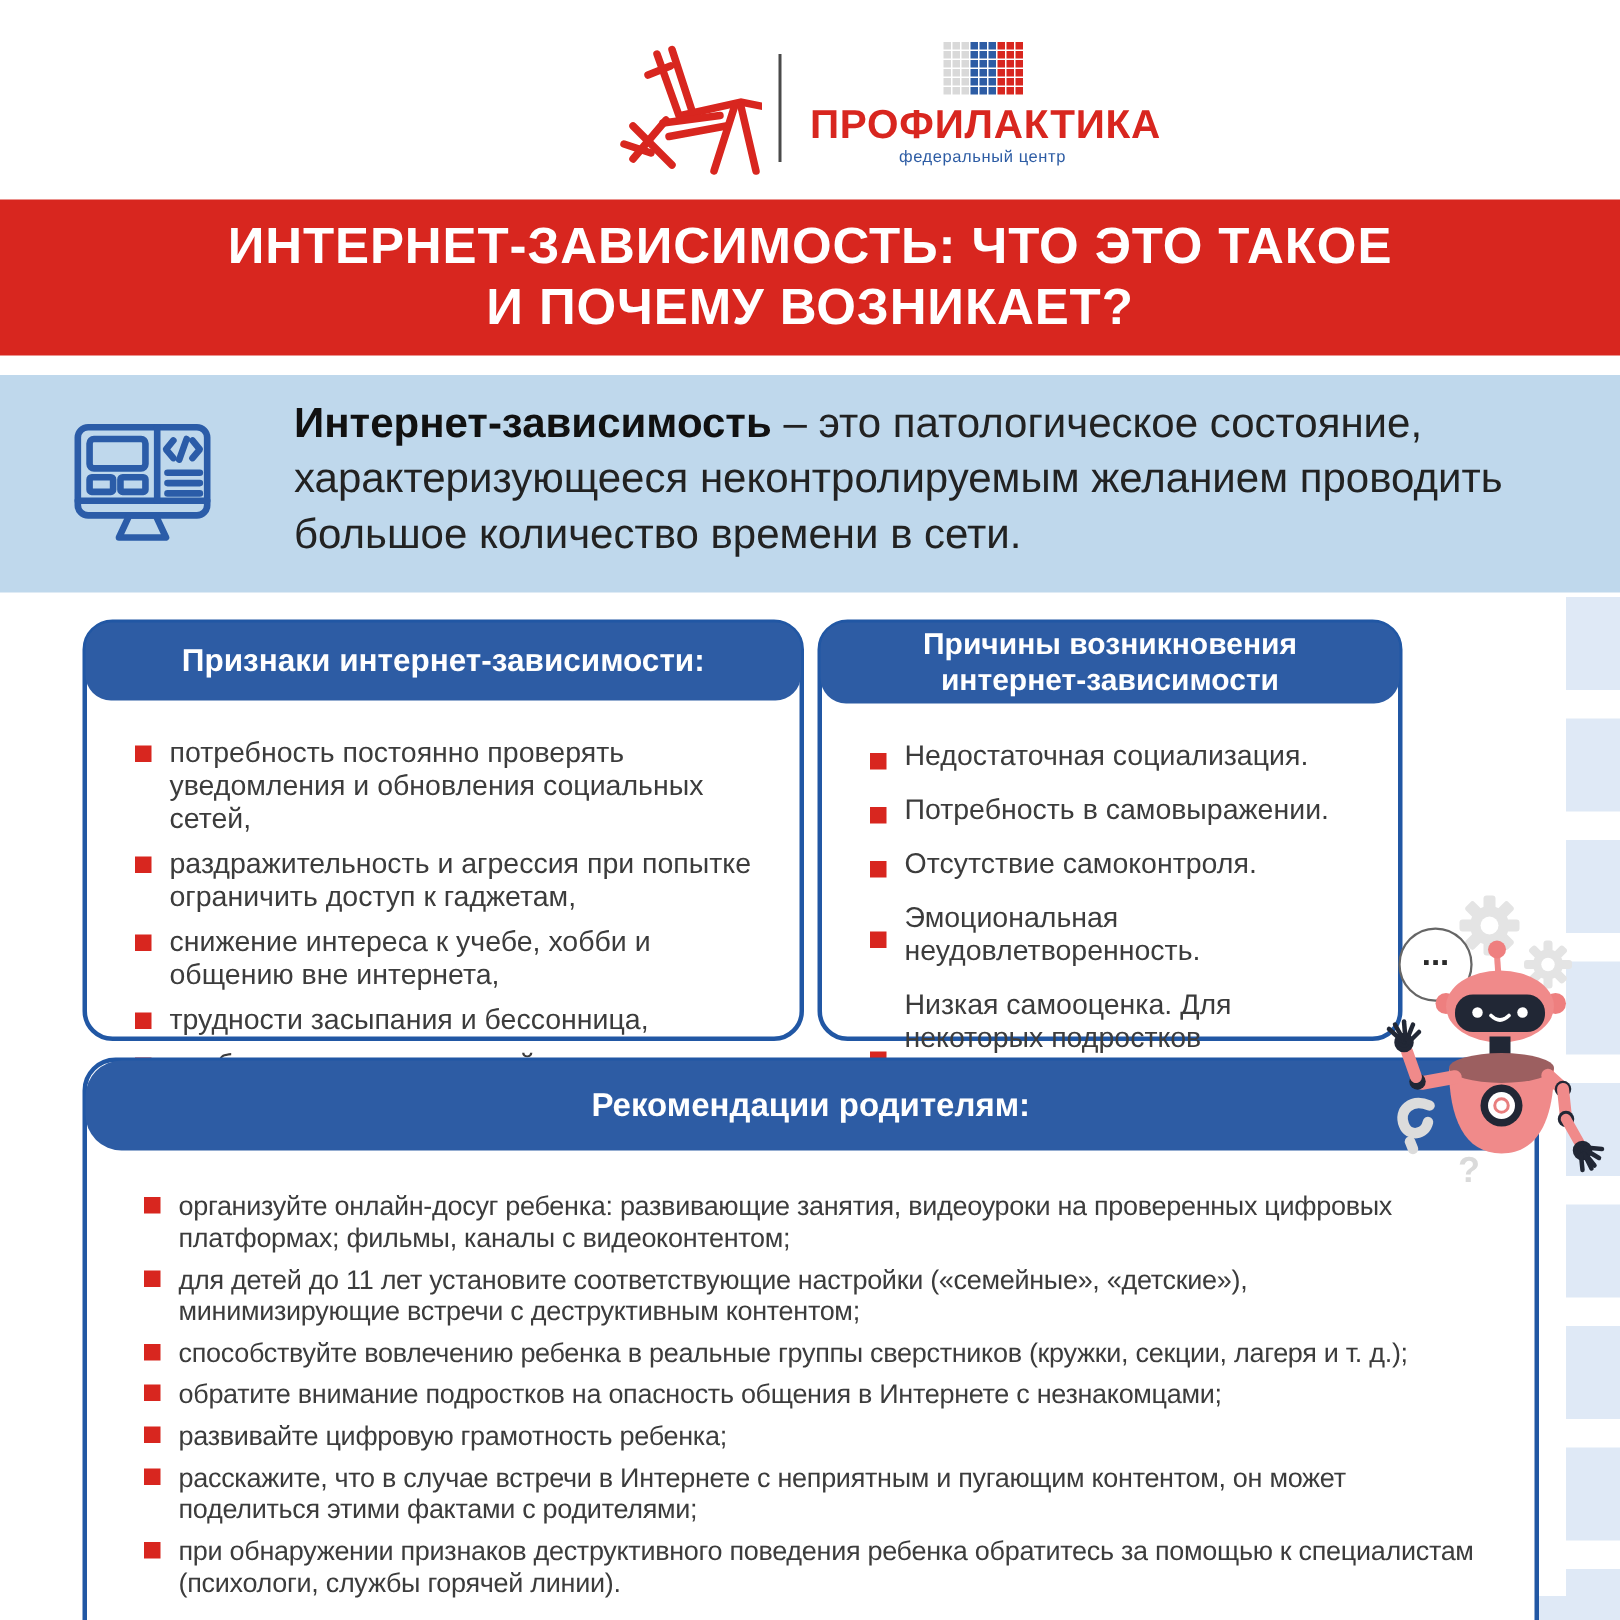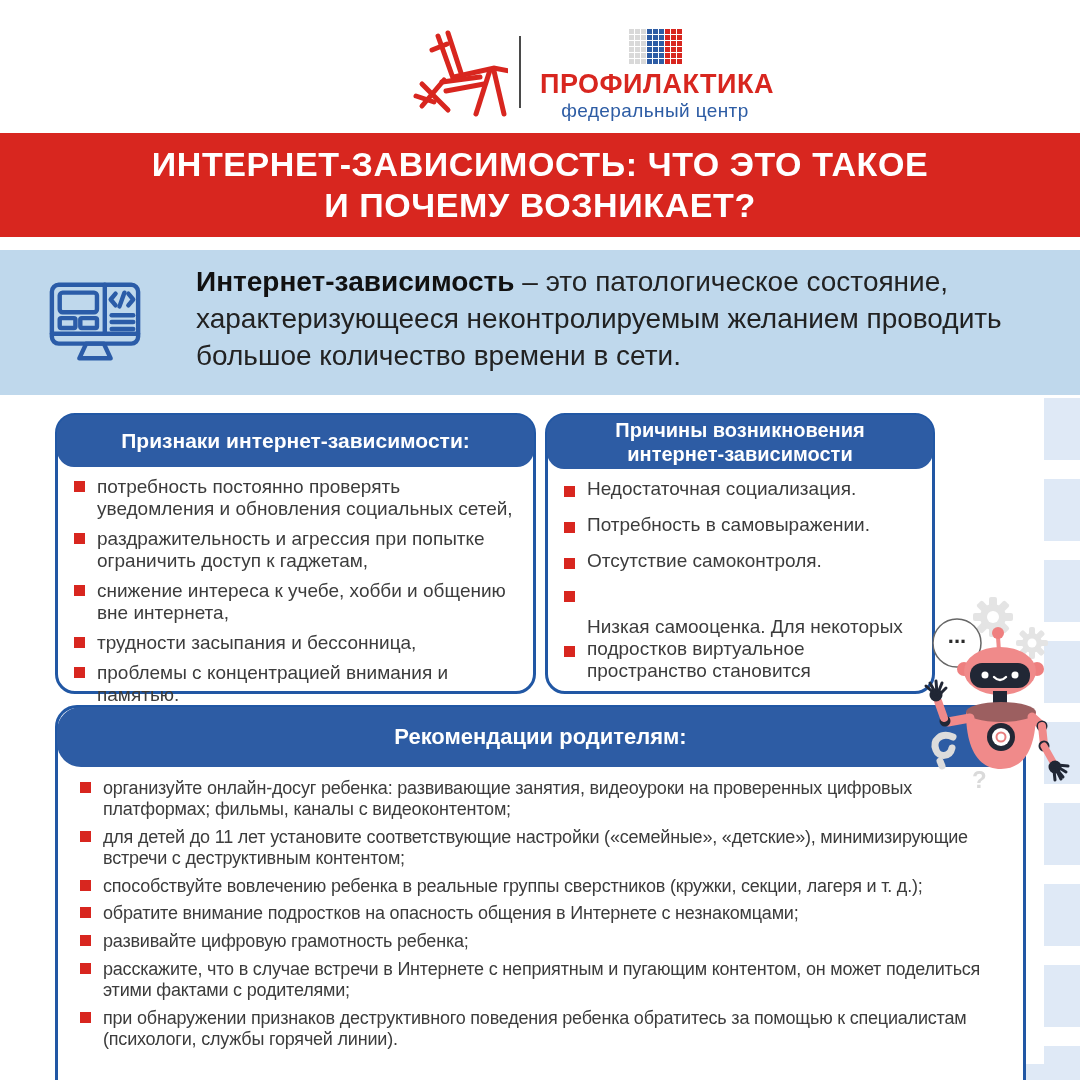--- a/index.html
+++ b/index.html
@@ -15,21 +15,21 @@
   .pattern-bottom .psq{flex:none;width:62px;height:16px;background:#dfe9f6;}
 
   
   .header{position:absolute;top:0;left:0;width:100%;height:133px;background:#fff;z-index:2;margin-left:42px;}
   .chair-logo{position:absolute;left:356px;top:22px;}
   .header-divider{position:absolute;left:477px;top:36px;width:2px;height:72px;background:#4a4a4a;}
   .brand{position:absolute;left:498px;top:20px;width:230px;text-align:center;}
   .brand-grid{display:inline-grid;grid-template-columns:repeat(9,5px);grid-auto-rows:5px;gap:1px;margin-bottom:6px;}
   .brand-grid span{display:block;width:5px;height:5px;}
   .brand-name{font-size:27px;font-weight:800;color:#d8261f;letter-spacing:.5px;line-height:1.05;}
-  .brand-sub{font-size:19px;color:#2d5ca4;letter-spacing:.4px;margin-top:2px;}
+  .brand-sub{font-size:11px;color:#2d5ca4;letter-spacing:.4px;margin-top:2px;}
 
   
   .banner{position:absolute;top:133px;left:0;width:100%;height:104px;background:#d8261f;
           display:flex;flex-direction:column;align-items:center;justify-content:center;gap:5px;z-index:2;}
   .banner div{color:#fff;font-weight:800;font-size:34px;letter-spacing:.6px;line-height:1.05;}
 
   
   .definition{position:absolute;top:250px;left:0;width:100%;height:145px;background:#bfd8ec;z-index:2;}
   .monitor-icon{position:absolute;left:46px;top:29px;}
   .definition-text{position:absolute;left:196px;top:14px;right:36px;font-size:28px;
@@ -39,21 +39,21 @@
   
   .box{position:absolute;background:#fff;border:3px solid #2157a4;border-radius:20px;
        box-sizing:border-box;z-index:3;}
   .box-header{background:#2d5ca4;border-radius:17px;margin:-1px;color:#fff;font-weight:700;
               text-align:right;display:flex;flex-direction:column;align-items:center;justify-content:center;}
   #signs-box{left:55px;top:413px;width:481px;height:281px;}
   #causes-box{left:545px;top:413px;width:390px;height:281px;}
   #signs-box .box-header{height:52px;font-size:21px;}
   #causes-box .box-header{height:54px;font-size:20px;line-height:1.2;}
   .box-body{padding:10px 16px 6px 16px;}
-  .box ul{list-style:none;margin:0;padding:0;}
+  .box ul{list-style:none;margin:16px;padding:0;}
   .box li{display:flex;gap:12px;font-size:19px;line-height:1.16;color:#3c3c3c;}
   #signs-box li{margin-bottom:8px;}
   #causes-box li{margin-bottom:14px;align-items:center;}
   .bullet{flex:none;width:11px;height:11px;background:#d8261f;margin-top:5px;}
 
   #reco-box{left:55px;top:705px;width:971px;height:460px;border-radius:22px;}
   #reco-box .box-header{height:60px;font-size:22px;border-radius:24px;}
   #reco-box .box-body{padding:12px 24px 6px 22px;}
   #reco-box li{font-size:18px;line-height:1.16;letter-spacing:-.2px;margin-bottom:7px;color:#3c3c3c;}
   #reco-box .bullet{margin-top:4px;}
@@ -253,20 +253,21 @@
             <span>Потребность в самовыражении.</span>
           </li>
 
           <li>
             <span class="bullet"></span>
             <span>Отсутствие самоконтроля.</span>
           </li>
 
           <li>
             <span class="bullet"></span>
+            <span>Эмоциональная неудовлетворенность.</span>
           </li>
 
           <li>
             <span class="bullet"></span>
             <span>Низкая самооценка. Для некоторых подростков виртуальное пространство становится</span>
           </li>
         </ul>
     </div>
   </div>
 

